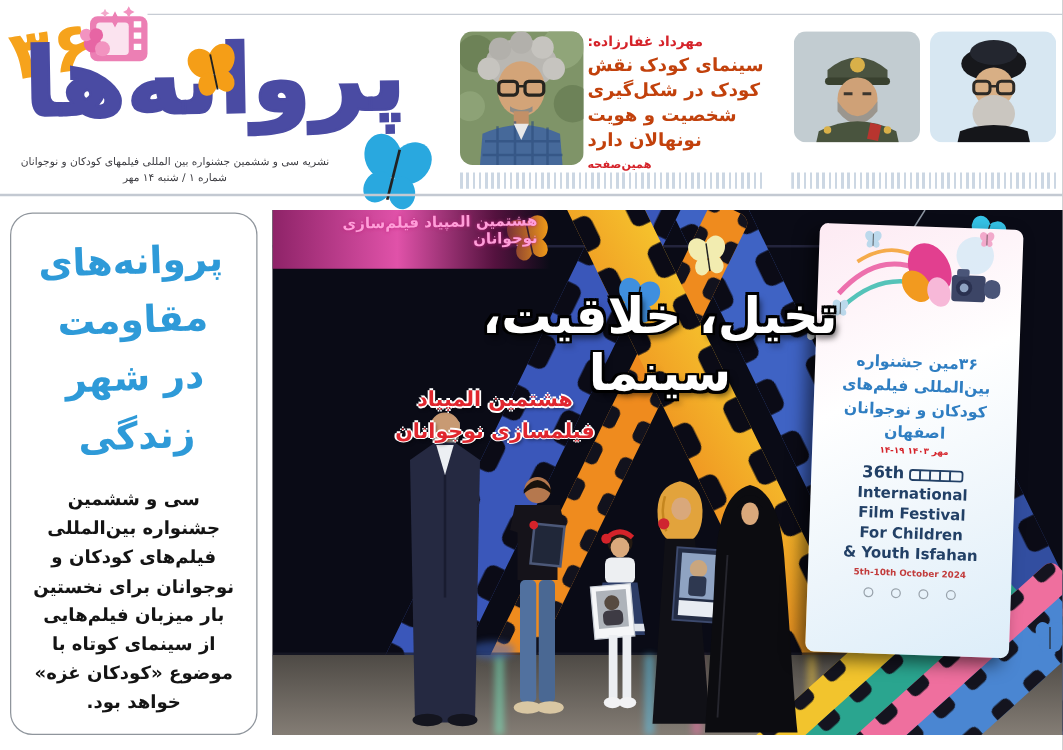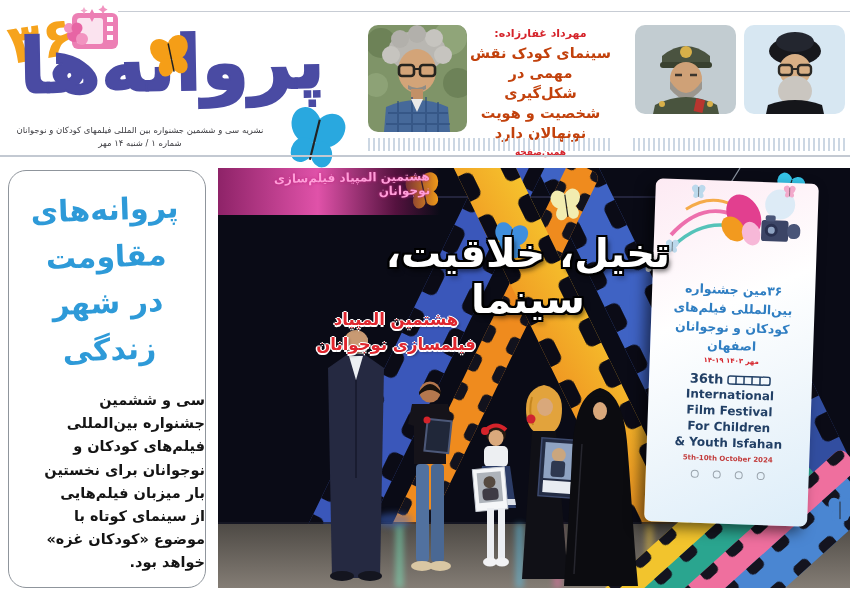--- a/index.html
+++ b/index.html
@@ -14,21 +14,21 @@
   .logo { position:absolute; left:2px; top:22px; width:340px; text-align:center; direction:rtl;
           font-size:76px; font-weight:bold; color:#4a4ba3; line-height:1.1;
           -webkit-text-stroke:2px #4a4ba3; transform:rotate(-1deg); letter-spacing:-2px; }
   .logo-sub { position:absolute; left:6px; top:124px; width:268px; text-align:center; direction:rtl;
               color:#3d3d42; font-size:8.5px; line-height:1.55; }
   .bf { position:absolute; }
   .bf-orange { left:148px; top:34px; }
   .bf-blue   { left:282px; top:106px; }
   .photo-frame { position:absolute; border-radius:10px; overflow:hidden; }
   .p-photo { left:368px; top:25px; width:99px; height:107px; }
-  .person-text { position:absolute; left:470px; top:27px; width:141px; direction:rtl; text-align:center; }
+  .person-text { position:absolute; left:470px; top:27px; width:141px; direction:rtl; text-align:left; }
   .person-name { color:#d5232a; font-size:11px; font-weight:bold; margin-bottom:3px; }
   .person-quote { color:#c2410c; font-size:14.5px; font-weight:bold; line-height:1.38; }
   .person-tag { color:#d5232a; font-size:9px; font-weight:bold; margin-top:4px; }
 
   .r-photo1 { left:635px; top:25px; width:101px; height:89px; }
   .r-photo2 { left:744px; top:25px; width:101px; height:89px; }
   .resist-caption { position:absolute; left:633px; top:114px; width:214px; text-align:center; direction:rtl;
                     font-size:17px; font-weight:bold; color:#161616; }
   .resist-caption .hl { color:#d5232a; }
 
@@ -36,21 +36,21 @@
             background:repeating-linear-gradient(90deg,#ccd7e3 0 2px, transparent 2px 5px); }
   .dotbar.mid { left:368px; width:243px; }
   .dotbar.right { left:633px; width:214px; }
   .header-rule { position:absolute; left:0; top:155px; width:850px; height:2px; background:#c3c9d2; }
 
   
   .sidebar { position:absolute; left:8px; top:170px; width:198px; height:418px;
              border:1.5px solid #8f959c; border-radius:18px; background:#fff; padding-top:16px; }
   .sb-title { direction:rtl; text-align:center; color:#2e9ad8; font-weight:bold; font-size:30px;
               line-height:1.55; transform:rotate(-2deg); }
-  .sb-body { margin-top:16px; direction:rtl; color:#141414; font-weight:bold;
+  .sb-body { margin-top:16px; direction:rtl; text-align:center; color:#141414; font-weight:bold;
              font-size:14.5px; line-height:1.6; }
 
   
   .stage { position:absolute; left:218px; top:168px; width:743px; height:420px; background:#0a0b16; overflow:hidden; }
   .stage svg.canvas { position:absolute; left:0; top:0; }
   .screen-banner { position:absolute; left:0; top:0; width:222px; height:47px; overflow:hidden;
                    background:linear-gradient(90deg,#8e2368,#e052a9 45%,#55123f 80%,rgba(20,5,16,0)); }
   .screen-text { direction:rtl; color:#ff9ed9; font-size:12px; font-weight:bold; line-height:1.2;
                  padding:3px 10px 0 26px; transform:rotate(-1deg); text-shadow:0 0 3px #c2247f; }
   .headline { position:absolute; left:112px; top:62px; width:396px; text-align:center; direction:rtl;
@@ -149,21 +149,21 @@
         <line x1="20" y1="88" x2="80" y2="88"></line>
           <line x1="18" y1="99" x2="82" y2="99"></line>
       </g>
       <polygon points="43,74 55,74 49,87" fill="#e9e9e9"></polygon>
     </svg>
   </div>
   <div class="person-text">
     <div class="person-name">مهرداد غفارزاده:</div>
     <div class="person-quote">
       <div>سینمای کودک نقش</div>
-      <div>مهمی در شکل‌گیری</div>
+      <div>کودک در شکل‌گیری</div>
       <div>شخصیت و هویت</div>
       <div>نونهالان دارد</div>
     </div>
     <div class="person-tag">همین‌صفحه</div>
   </div>
   <div class="dotbar mid"></div>
 
   <div class="photo-frame r-photo1">
     <svg width="101" height="89" viewBox="0 0 101 89">
       <rect width="101" height="89" fill="#c2ccd1"></rect>

